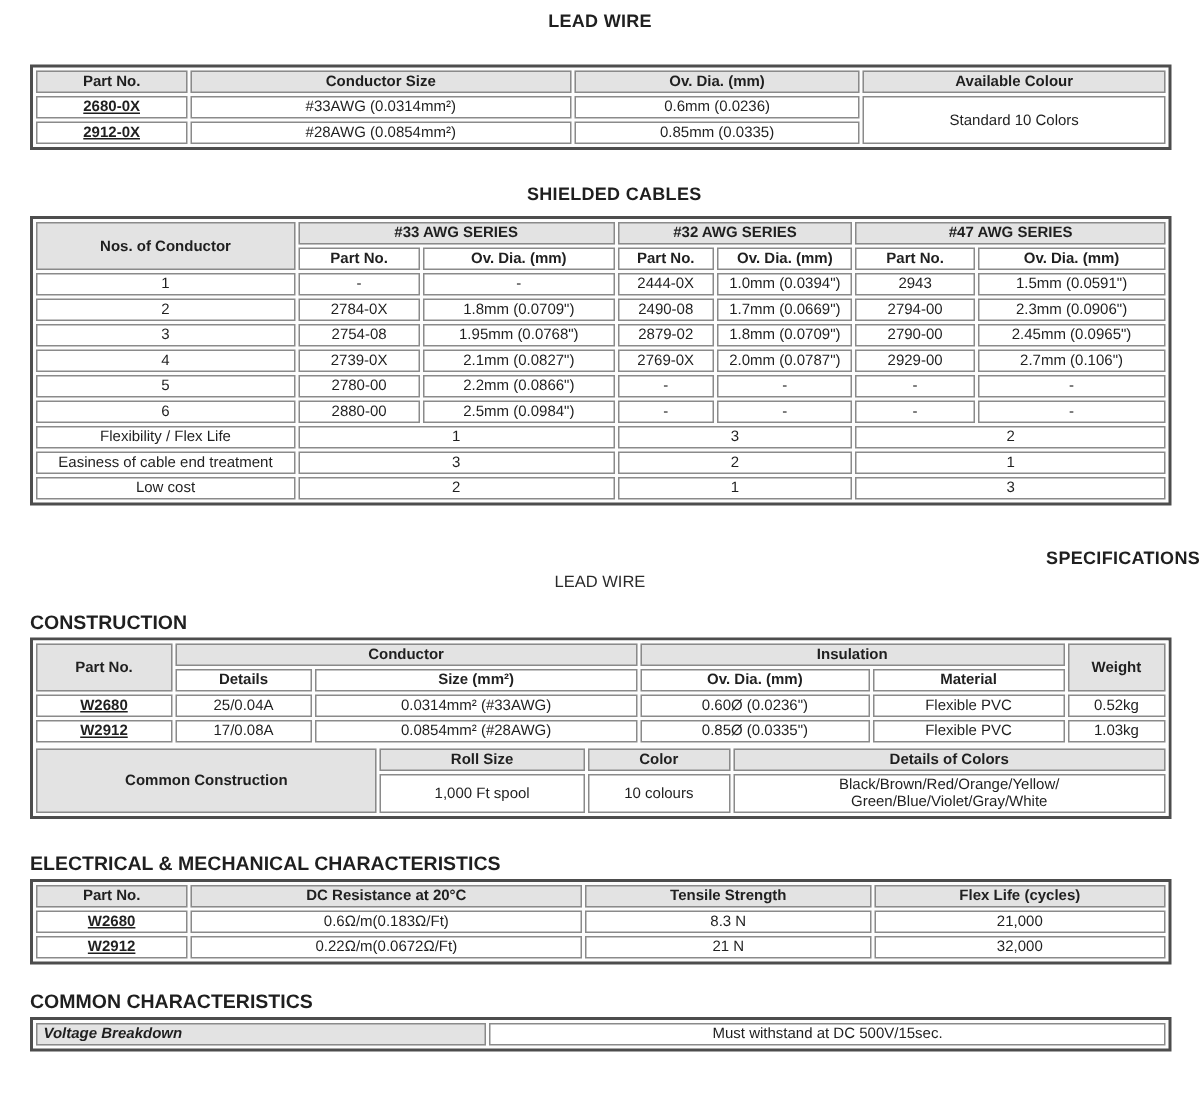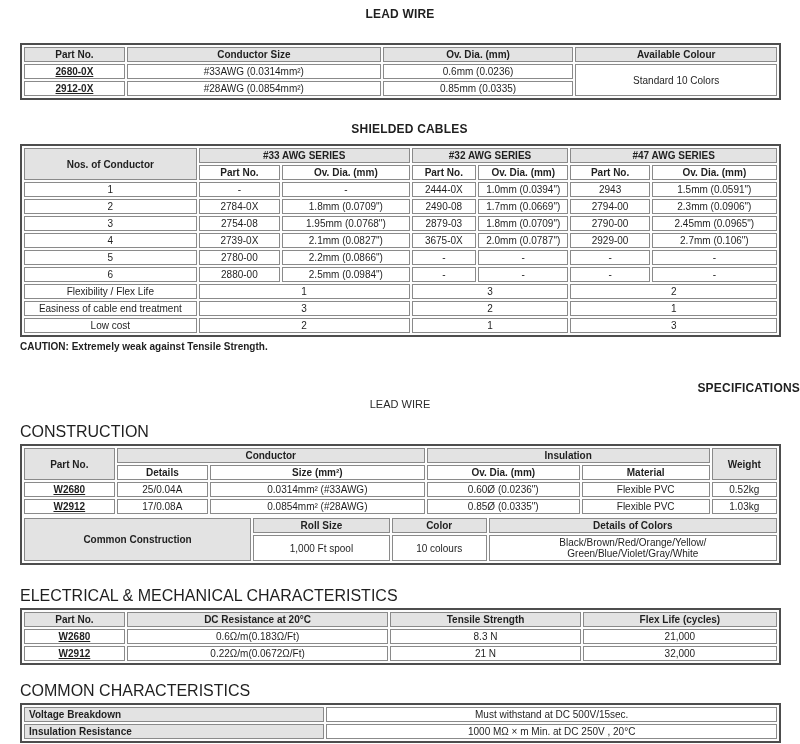--- a/index.html
+++ b/index.html
@@ -6,38 +6,38 @@
   body{
     width:800px;height:744px;overflow:hidden;background:#ffffff;
     font-family:"Liberation Sans", sans-serif;color:#1f1f1f;
     -webkit-font-smoothing:antialiased;
   }
   .main-title{text-align:center;font-weight:bold;font-size:12px;letter-spacing:.2px;}
   .t1{margin-top:7px;}
   .t2{margin-top:22px;margin-bottom:8px;padding-left:19px;}
   .t3{margin-top:28px;text-align:right;}
   .sub-title{text-align:center;font-size:11px;margin-top:3px;color:#2a2a2a;}
-  .sec-label{font-size:16px;font-weight:normal;margin:0 0 3px 20px;}
+  .sec-label{font-size:13px;font-weight:bold;margin:0 0 3px 20px;}
   .sl-construction{margin-top:13px;}
   .sl-electrical{margin-top:22px;}
   .sl-common{margin-top:17px;}
   table{
     border-collapse:separate;border-spacing:2px;table-layout:fixed;
     border:2px solid #4d4d4d;background:#fdfdfd;width:761px;margin-left:20px;
   }
   .tbl-lead{margin-top:22px;}
   td{
     border:1px solid #8a8a8a;background:#ffffff;
     font-size:10px;line-height:11px;padding:1px 3px;
     text-align:center;vertical-align:middle;overflow:hidden;
   }
   td.hdr{background:#e3e3e3;font-weight:bold;}
   td.subhdr{font-weight:bold;}
   td.bold{font-weight:bold;text-decoration:underline;}
-  td.left{text-align:left;padding-left:4px;}
+  td.left{text-align:left;padding-left:4px;font-style:italic;}
   .pre{white-space:pre-line;}
   .block{border:2px solid #4d4d4d;width:761px;margin-left:20px;background:#fdfdfd;box-sizing:border-box;}
   .block table{border:none;width:100%;margin:0;}
   .notes{margin:4px 0 0 20px;font-size:10px;font-weight:bold;line-height:12px;}
 </style>
 </head>
 <body>
 
 <div class="main-title t1">LEAD WIRE</div>
 
@@ -111,30 +111,30 @@
     <td>1.8mm (0.0709")</td>
     <td>2490-08</td>
     <td>1.7mm (0.0669")</td>
     <td>2794-00</td>
     <td>2.3mm (0.0906")</td>
   </tr>
   <tr>
     <td>3</td>
     <td>2754-08</td>
     <td>1.95mm (0.0768")</td>
-    <td>2879-03</td>
+    <td>2879-02</td>
     <td>1.8mm (0.0709")</td>
     <td>2790-00</td>
     <td>2.45mm (0.0965")</td>
   </tr>
   <tr>
     <td>4</td>
     <td>2739-0X</td>
     <td>2.1mm (0.0827")</td>
-    <td>3675-0X</td>
+    <td>2769-0X</td>
     <td>2.0mm (0.0787")</td>
     <td>2929-00</td>
     <td>2.7mm (0.106")</td>
   </tr>
   <tr>
     <td>5</td>
     <td>2780-00</td>
     <td>2.2mm (0.0866")</td>
     <td>-</td>
     <td>-</td>
@@ -165,21 +165,20 @@
   <tr>
     <td>Low cost</td>
     <td colspan="2">2</td>
     <td colspan="2">1</td>
     <td colspan="2">3</td>
   </tr>
 </tbody>
   </table>
 
 <div class="notes">
-  <div>CAUTION: Extremely weak against Tensile Strength.</div>
 </div>
 
 <div class="main-title t3">SPECIFICATIONS</div>
 <div class="sub-title">LEAD WIRE</div>
 
 <div class="sec-label sl-construction">CONSTRUCTION</div>
 
 <div class="block">
   <table>
     <colgroup>
@@ -281,19 +280,15 @@
 <table>
   <colgroup>
       <col style="width:40%">
       <col style="width:60%">
     </colgroup>
   <tbody>
       <tr>
     <td class="hdr left">Voltage Breakdown</td>
     <td>Must withstand at DC 500V/15sec.</td>
   </tr>
-  <tr>
-    <td class="hdr left">Insulation Resistance</td>
-    <td>1000 MΩ × m Min. at DC 250V , 20°C</td>
-  </tr>
 
 </tbody>
   </table>
 
 </body></html>

